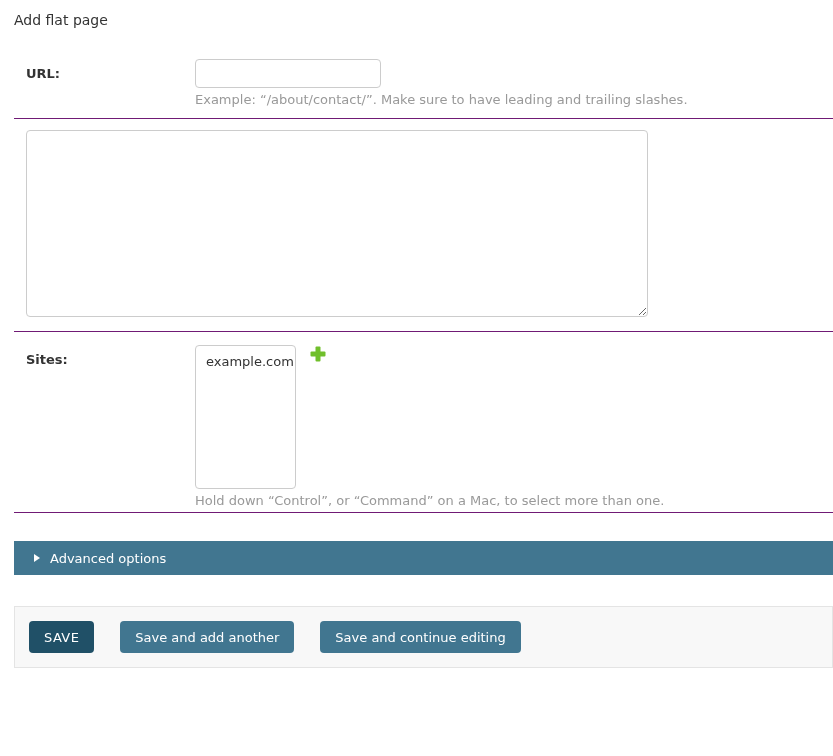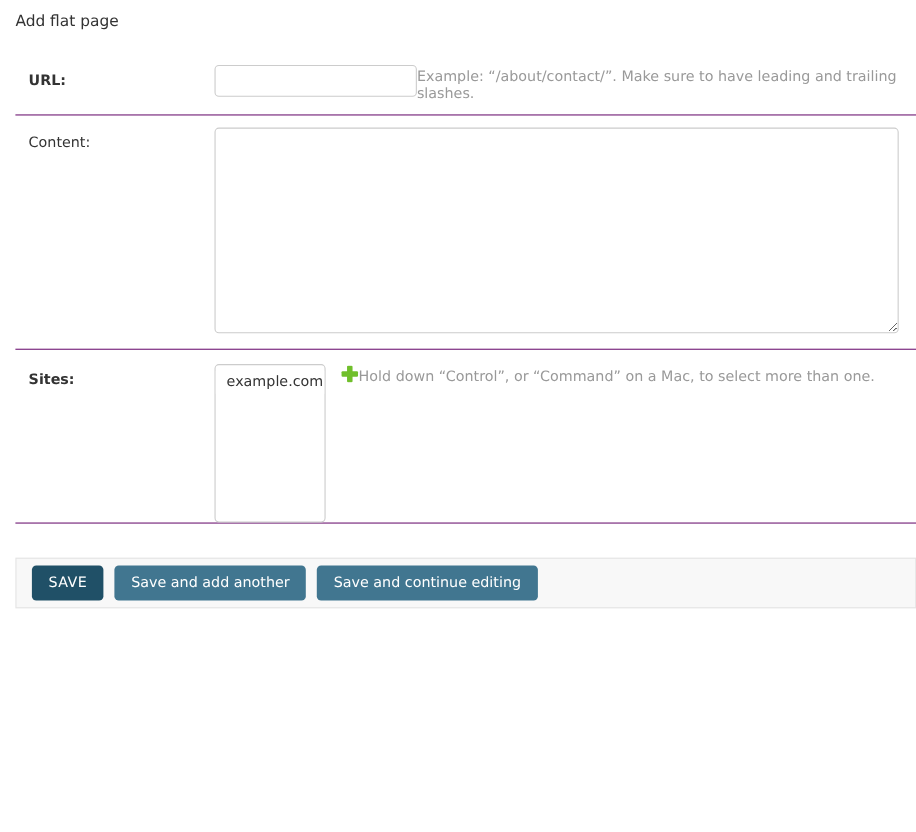--- a/index.html
+++ b/index.html
@@ -28,21 +28,21 @@
     padding: 13px 10px 8px 12px;
   }
   .form-row .label-col {
     width: 169px;
     flex-shrink: 0;
     padding-top: 7px;
     font-size: 13px;
     color: #333;
   }
   .form-row .label-col.required { font-weight: bold; }
-  .field-col { display: flex; flex-direction: row; }
+  .field-col { display: flex; flex-direction: column; }
 
   input.vtext {
     height: 29px;
     border: 1px solid #ccc;
     border-radius: 4px;
     padding: 5px 6px;
     font-size: 13px;
     font-family: inherit;
     color: #333;
     outline: none;
@@ -120,22 +120,22 @@
     display: inline-block;
   }
 
   .submit-row {
     margin-top: 31px;
     background: #f8f8f8;
     border: 1px solid #e4e4e4;
     padding: 13px 14px;
     display: flex;
     align-items: center;
-    gap: 10px;
-    height: 46px;
+    gap: 26px;
+    height: 62px;
   }
   .btn {
     border: none;
     border-radius: 4px;
     color: #fff;
     font-size: 13px;
     font-family: inherit;
     line-height: 15px;
     padding: 8px 15px;
     height: 32px;
@@ -156,21 +156,20 @@
     <div class="form-row row-url">
       <div class="label-col required">URL:</div>
       <div class="field-col">
         <input type="text" class="vtext url-input" value="" style="">
         <p class="help">Example: “/about/contact/”. Make sure to have leading and trailing slashes.</p>
       </div>
     </div>
 
 
     <div class="form-row row-content">
-      <div class="label-col">Content:</div>
       <div class="field-col">
         <textarea class="vlarge" style=""></textarea>
       </div>
     </div>
 
     <div class="form-row row-sites">
       <div class="label-col required">Sites:</div>
       <div class="field-col">
         <div class="sites-line">
           <select multiple="" size="8" class="multi">
@@ -182,20 +181,24 @@
               <rect x="0.5" y="5.5" width="15" height="5" rx="1" fill="#70bf2b"></rect>
             </svg>
           </button>
         </div>
         <p class="help sites-help">Hold down “Control”, or “Command” on a Mac, to select more than one.</p>
       </div>
     </div>
 
   </fieldset>
 
+  <div class="collapse-bar">
+    <span class="collapse-arrow"></span>
+    <span>Advanced options</span>
+  </div>
 
   <div class="submit-row">
     <button class="btn btn-default">SAVE</button>
     <button class="btn btn-secondary">Save and add another</button>
     <button class="btn btn-secondary">Save and continue editing</button>
   </div>
 
 </div>
 
 </body></html>

